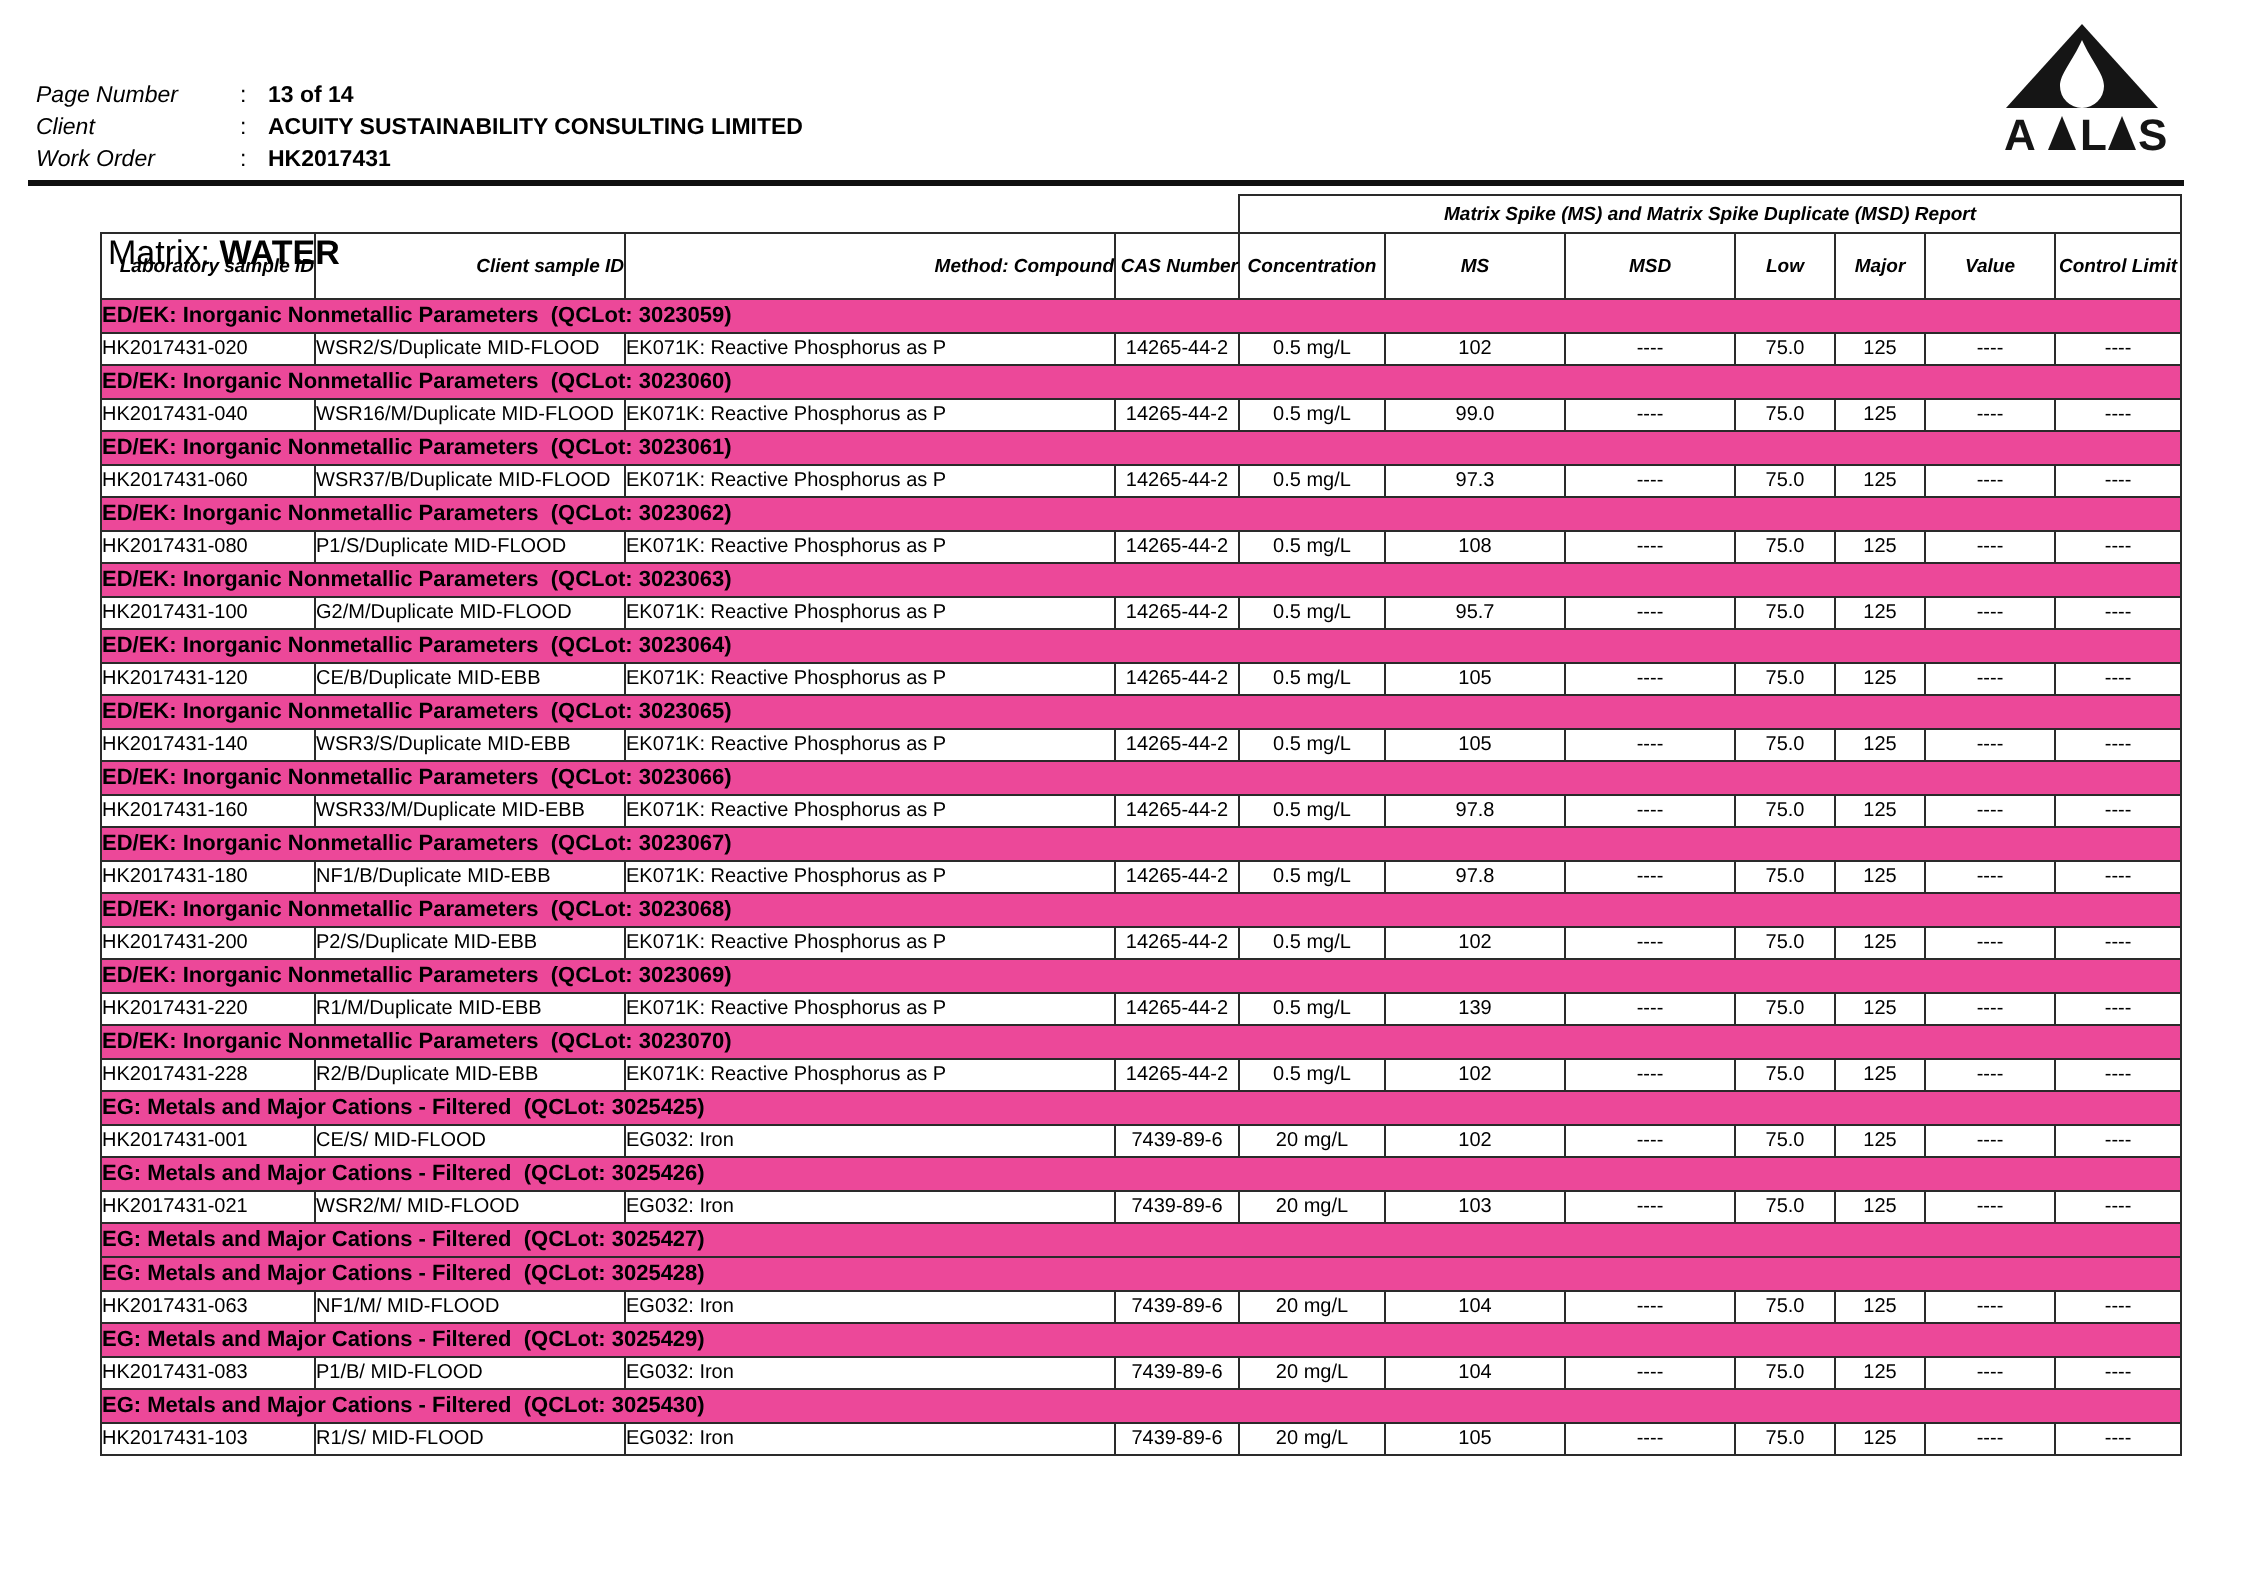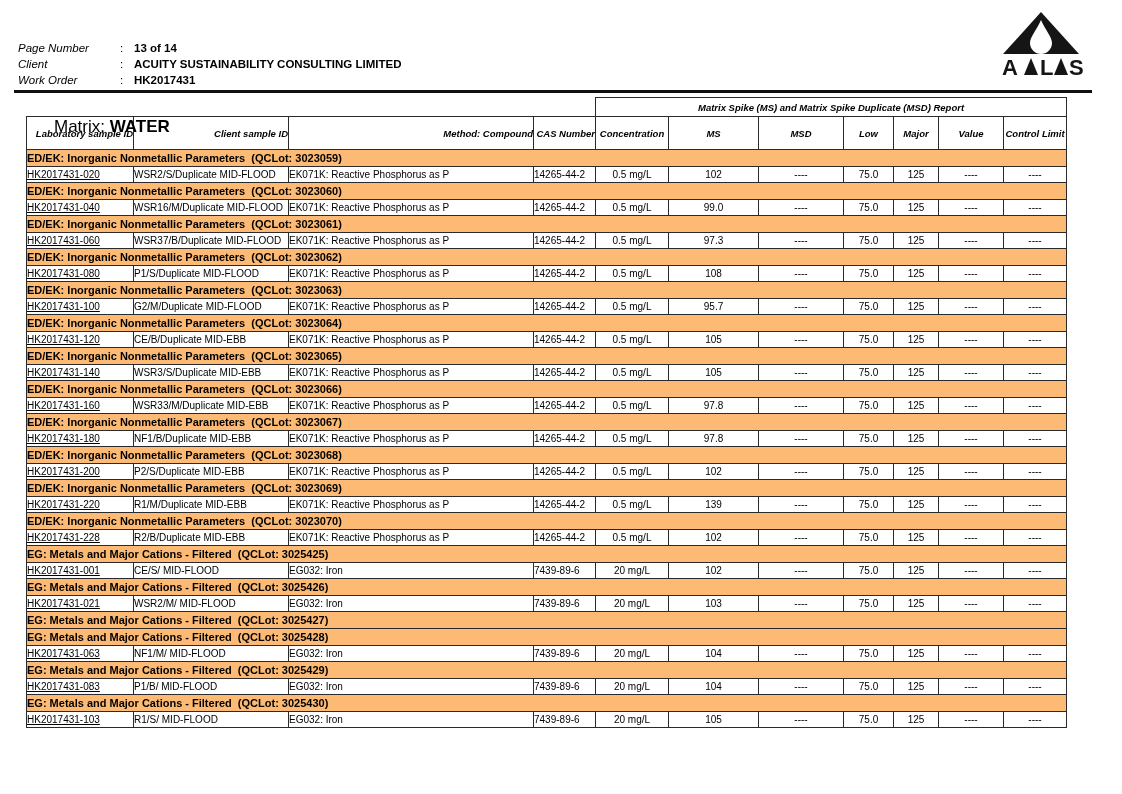--- a/index.html
+++ b/index.html
@@ -22,21 +22,21 @@
 
   .rule { position: absolute; top: 90px; left: 14px; width: 1078px; height: 3px; background: #101010; }
 
   
   .content { position: absolute; top: 97px; left: 14px; width: 1078px; }
   .matrix { position: absolute; left: 6px; top: 20px; font-size: 17px; z-index: 2; white-space: pre; margin-left: 34px; }
   .matrix .mval { font-weight: bold; }
 
   table.report {
     border-collapse: collapse; table-layout: fixed;
-    margin-left: 12px; width: 1040px;
+    margin-left: 36px; width: 1040px;
   }
   table.report td { padding: 0; vertical-align: middle; }
 
   
   .h-empty { border: none; }
   .h-title {
     border: 1px solid #2a2a2a; height: 19px;
     font-style: italic; font-weight: bold; font-size: 9.5px; text-align: center;
   }
   .h-cell {
@@ -49,32 +49,32 @@
   .h-left {
     border: 1px solid #2a2a2a; font-style: italic; font-weight: bold;
     font-size: 9.5px; text-align: right; vertical-align: top; padding: 2px 4px 0 4px;
     line-height: 11px;
   }
   .h-left.cas { text-align: right; }
   .h-sub { vertical-align: top; padding-top: 2px; height: 33px; }
 
   
   .group-row td {
-    background: #fdba74; border: 1px solid #2a2a2a;
+    background: #ec4899; border: 1px solid #2a2a2a;
     font-weight: bold; font-size: 11px; height: 17px;
     padding: 1px 4px; white-space: pre; overflow: hidden;
   }
   .data-row td {
     border: 1px solid #2a2a2a; font-size: 10px; height: 16px;
     padding: 0 4px; overflow: hidden; white-space: nowrap;
   }
-  .c-lab    { padding-left: 6px; text-decoration: underline; }
+  .c-lab    { padding-left: 6px; }
   .c-client { font-size: 8.5px; padding-left: 6px; }
   .c-method { }
-  .c-cas    { text-align: left; }
+  .c-cas    { text-align: center; }
   .c-spike, .c-ms, .c-msd, .c-low, .c-high, .c-val, .c-ctl { text-align: center; }
 </style>
 </head>
 <body>
 
 <div class="page">
 
   <div class="hdr-fields">
     <div class="hdr-row">
       <span class="hdr-label">Page Number</span>

